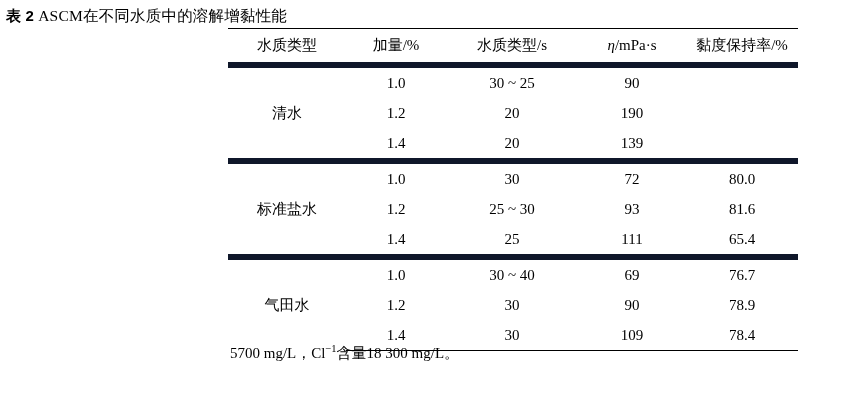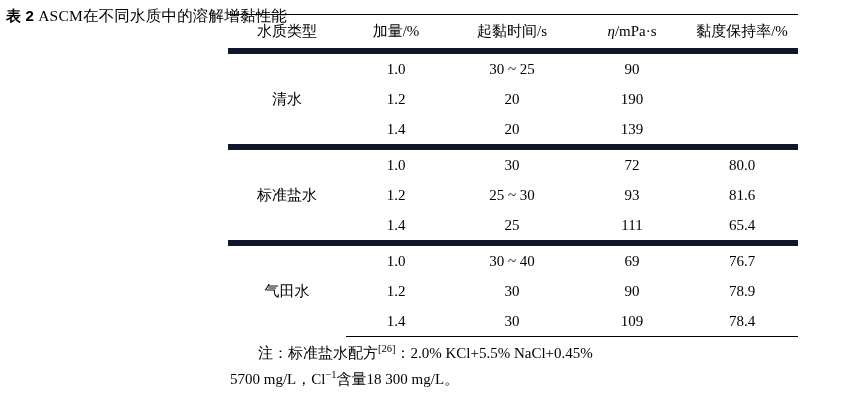--- a/index.html
+++ b/index.html
@@ -33,21 +33,21 @@
     font-family: "Liberation Sans", sans-serif;
     font-size: 15px;
   }
   .caption .cap-text {
     font-family: "Liberation Serif", serif;
     font-size: 15.5px;
   }
   .table-wrap {
     position: absolute;
     left: 228px;
-    top: 14px;
+    top: 28px;
     width: 570px;
   }
   table.data {
     border-collapse: collapse;
     width: 570px;
     font-size: 15px;
   }
   table.data col.c0 { width: 118px; }
   table.data col.c1 { width: 100px; }
   table.data col.c2 { width: 132px; }
@@ -126,21 +126,21 @@
         <col class="c0">
           <col class="c1">
           <col class="c2">
           <col class="c3">
           <col class="c4">
       </colgroup>
       <thead>
         <tr>
           <th>水质类型</th>
           <th>加量/%</th>
-          <th>起黏时间/s</th>
+          <th>水质类型/s</th>
           <th><span class="italic">η</span><span>/mPa·s</span></th>
           <th>黏度保持率/%</th>
         </tr>
       </thead>
 
       <tbody class="group">
         <tr class="group-start">
           <td class="label" rowspan="3">清水</td>
           <td>1.0</td>
           <td>30 ~ 25</td>
@@ -201,17 +201,16 @@
           <td>1.4</td>
           <td>30</td>
           <td>109</td>
           <td>78.4</td>
         </tr>
       </tbody>
     </table>
   </div>
 
   <div class="note">
-    <span class="note-line nl1"><span>注：标准盐水配方</span><span class="sup">[26]</span><span>：2.0% KCl+5.5% NaCl+0.45%</span></span>
     <span class="note-line nl3"><span>5700 mg/L，Cl</span><span class="sup">−1</span><span>含量18 300 mg/L。</span></span>
   </div>
 
 </div>
 
 </body></html>

